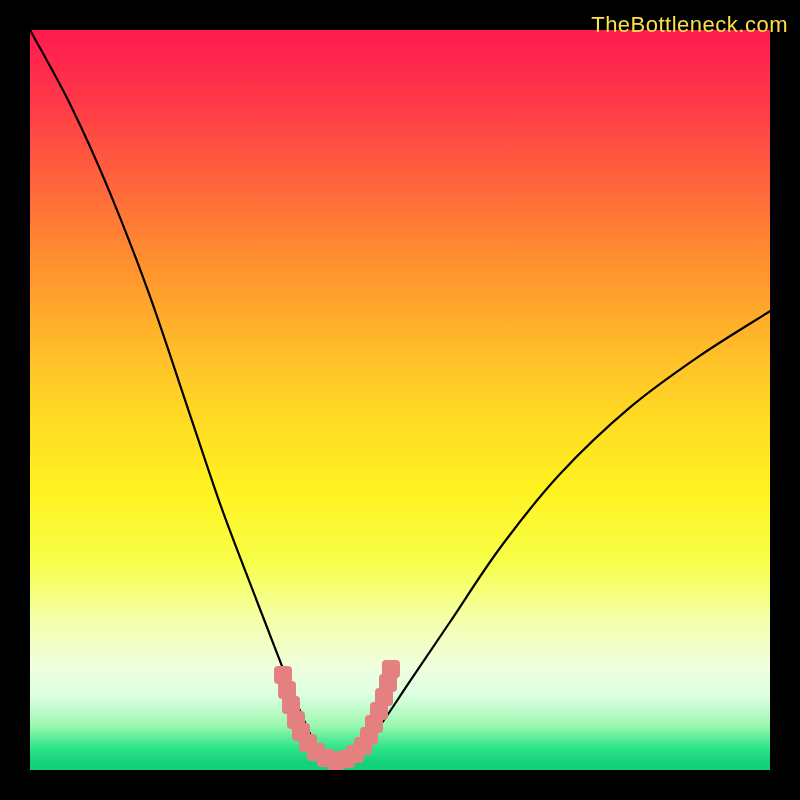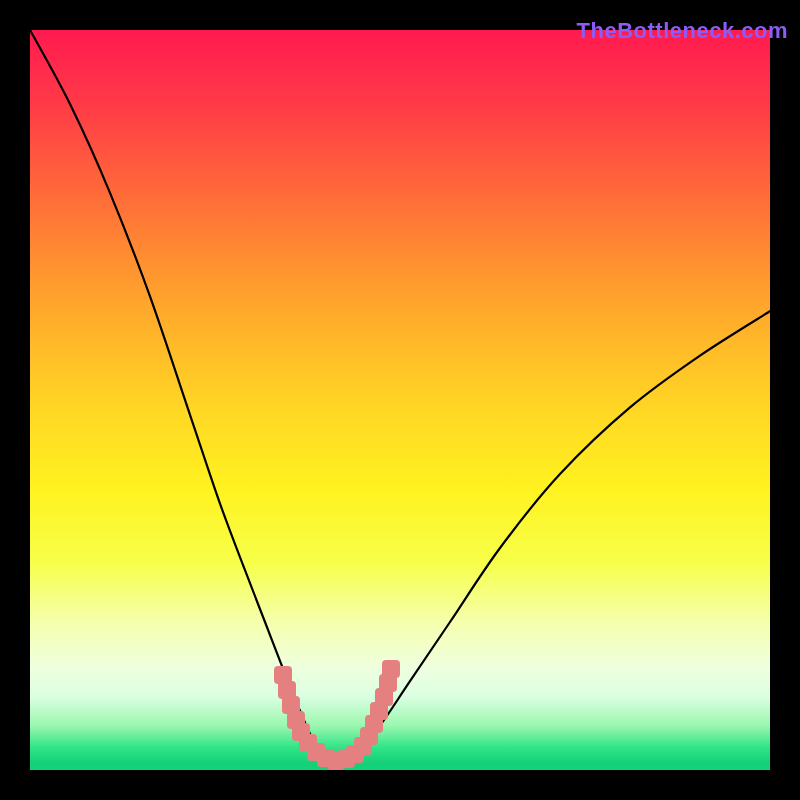--- a/index.html
+++ b/index.html
@@ -12,25 +12,25 @@
     font-family: Arial, Helvetica, sans-serif;
   }
   .outer {
     width: 800px;
     height: 800px;
     background: #000;
     position: relative;
   }
   .watermark {
     position: absolute;
-    top: 18px;
+    top: 12px;
     right: 12px;
-    color: #8b5cf6;
+    color: #fde047;
     font-size: 22px;
-    font-weight: 700;
+    font-weight: 400;
     letter-spacing: 0.5px;
     z-index: 30;
     user-select: none;
   }
   .plot {
     position: absolute;
     left: 30px;
     top: 30px;
     width: 740px;
     height: 740px;

